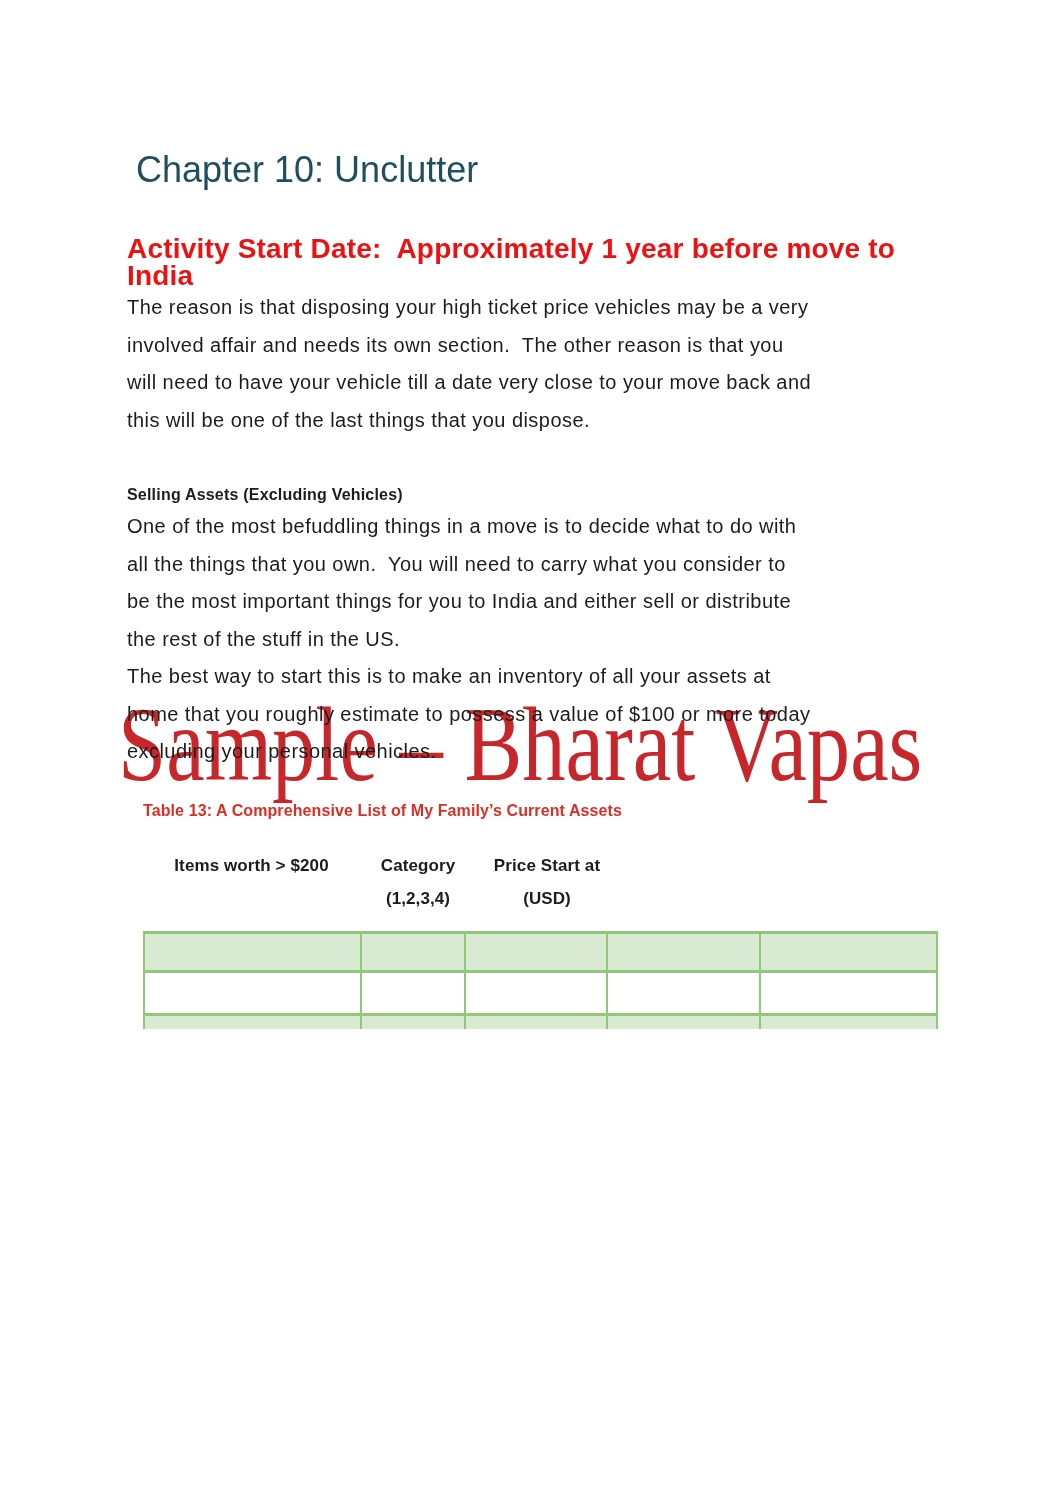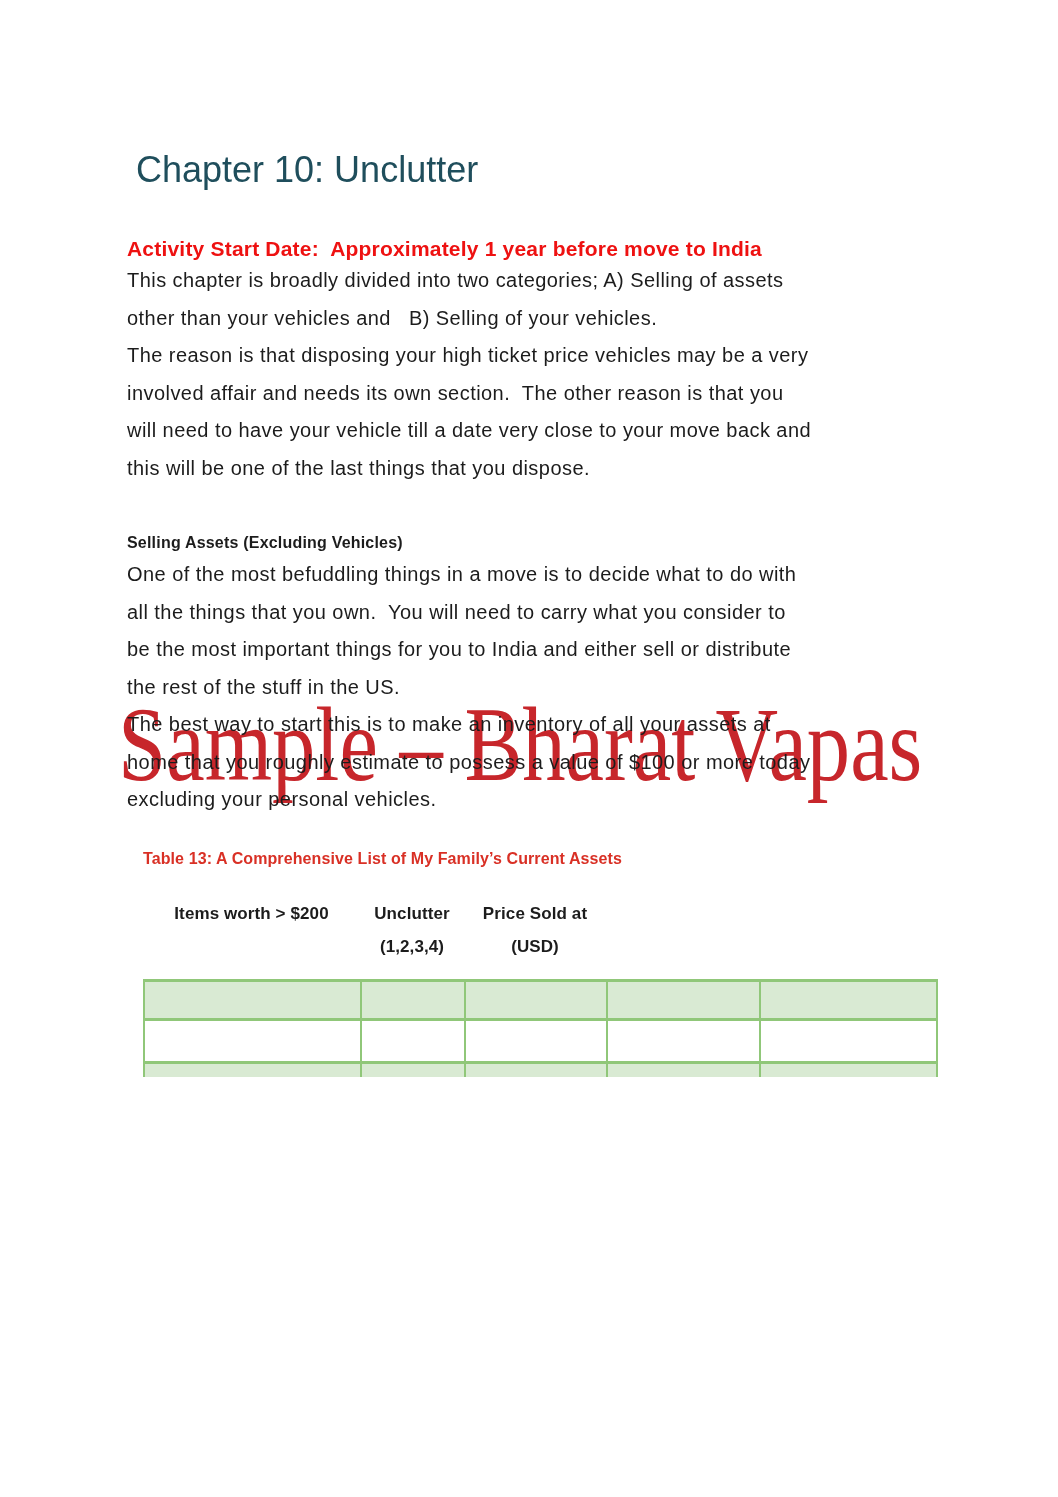--- a/index.html
+++ b/index.html
@@ -37,21 +37,21 @@
     margin: 9px;
     margin-top: 148px;
     font-size: 36px;
     line-height: 44px;
     font-weight: 400;
     color: var(--heading_teal);
     letter-spacing: 0px;
   }
   .activity-line {
     margin-top: 43px;
-    font-size: 21px;
+    font-size: 28px;
     line-height: 27px;
     font-weight: 700;
     color: var(--accent_red);
     letter-spacing: 0.2px;
   }
   p.body-para {
     margin: 0;
     font-size: 20px;
     line-height: 37.5px;
     letter-spacing: 0.45px;
@@ -75,20 +75,21 @@
     font-weight: 700;
     color: var(--caption_red);
     letter-spacing: 0.1px;
   }
   .header-grid {
     margin-top: 27px;
     margin-left: 16px;
     display: grid;
     grid-template-columns: 217px 104px 142px 153px 177px;
     width: 793px;
+    gap: 6px;
   }
   .header-cell {
     font-size: 17px;
     line-height: 33px;
     font-weight: 700;
     text-align: center;
     white-space: pre-line;
     letter-spacing: 0.1px;
   }
   table.asset-table {
@@ -117,22 +118,20 @@
 <div class="page">
 
   <div class="watermark">Sample – Bharat Vapas</div>
 
   <div class="content">
 
     <h1 class="chapter-title txt">Chapter 10: Unclutter</h1>
 
     <div class="activity-line txt">Activity Start Date:  Approximately 1 year before move to India</div>
 
-    <p class="body-para p1 txt">This chapter is broadly divided into two categories; A) Selling of assets
-other than your vehicles and   B) Selling of your vehicles.</p>
 
     <p class="body-para p2 txt">The reason is that disposing your high ticket price vehicles may be a very
 involved affair and needs its own section.  The other reason is that you
 will need to have your vehicle till a date very close to your move back and
 this will be one of the last things that you dispose.</p>
 
     <div class="section-heading txt">Selling Assets (Excluding Vehicles)</div>
 
     <p class="body-para p3 txt">One of the most befuddling things in a move is to decide what to do with
 all the things that you own.  You will need to carry what you consider to
@@ -140,23 +139,23 @@
 the rest of the stuff in the US.</p>
 
     <p class="body-para p4 txt">The best way to start this is to make an inventory of all your assets at
 home that you roughly estimate to possess a value of $100 or more today
 excluding your personal vehicles.</p>
 
     <div class="table-caption txt">Table 13: A Comprehensive List of My Family’s Current Assets</div>
 
     <div class="header-grid">
       <div class="header-cell">Items worth &gt; $200</div>
-      <div class="header-cell">Unclutter
+      <div class="header-cell">Category
 (1,2,3,4)</div>
-      <div class="header-cell">Price Sold at
+      <div class="header-cell">Price Start at
 (USD)</div>
     </div>
 
     <table class="asset-table">
       <colgroup>
         <col style="width:217px">
           <col style="width:104px">
           <col style="width:142px">
           <col style="width:153px">
           <col style="width:177px">

